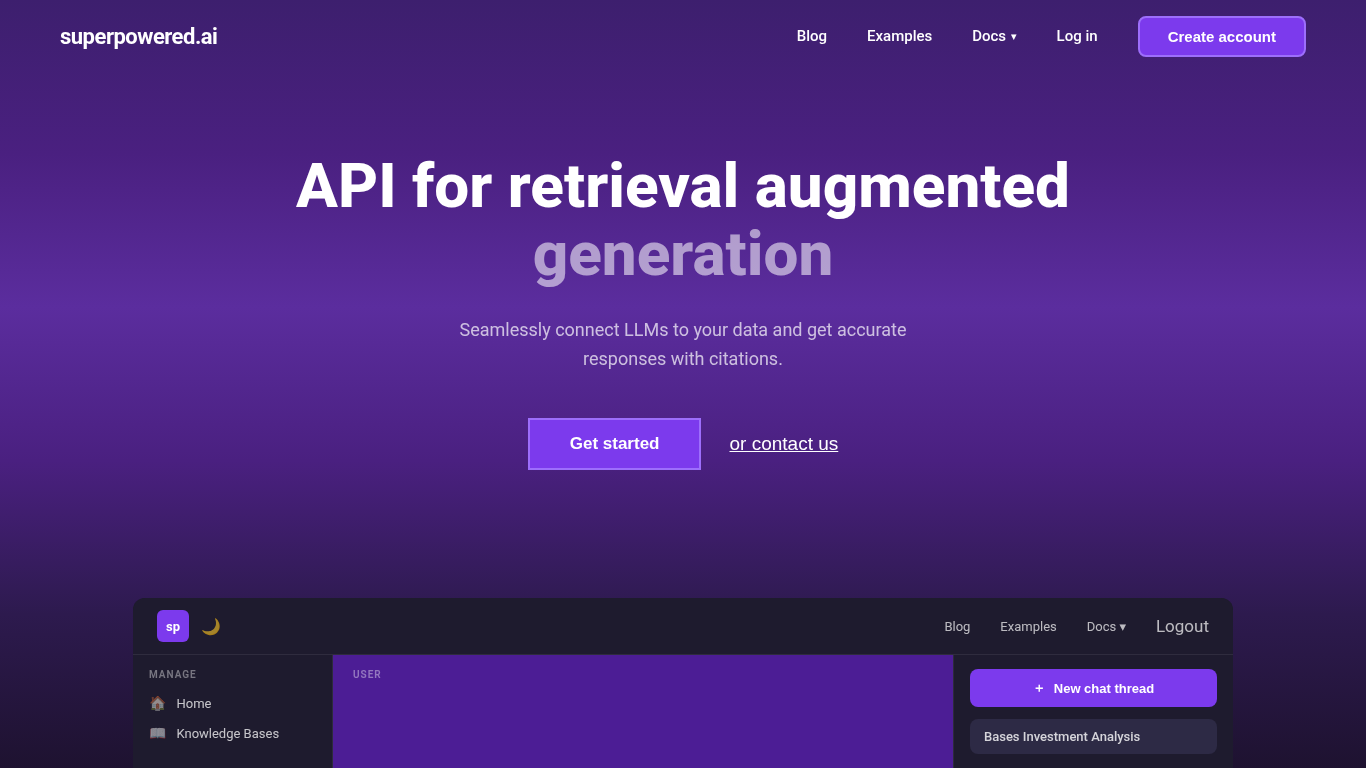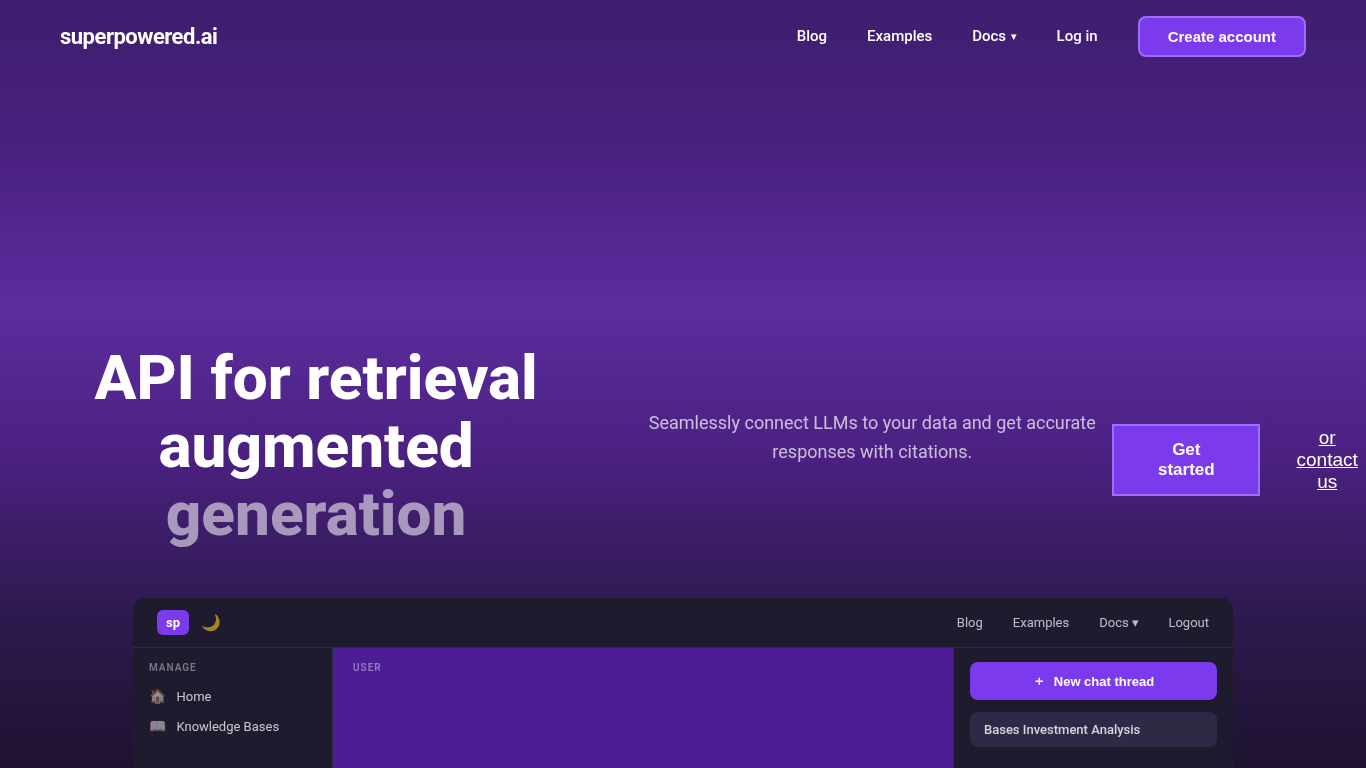--- a/index.html
+++ b/index.html
@@ -80,21 +80,21 @@
       font-size: 15px;
       font-weight: 600;
       cursor: pointer;
       white-space: nowrap;
     }
 
     
     .hero-content {
       flex: 1;
       display: flex;
-      flex-direction: row;
+      flex-direction: column;
       align-items: center;
       justify-content: flex-start;
       padding-top: 80px;
       text-align: center;
     }
 
     .hero-title {
       font-size: 62px;
       font-weight: 800;
       color: #ffffff;
@@ -162,21 +162,21 @@
       align-items: center;
       justify-content: space-between;
       padding: 12px 24px;
       background: #1e1b2e;
       border-bottom: 1px solid rgba(255,255,255,0.08);
       flex-shrink: 0;
     }
 
     .dashboard-logo {
       width: 32px;
-      height: 25px;
+      height: 32px;
       background: #7c3aed;
       border-radius: 6px;
       display: flex;
       align-items: center;
       justify-content: center;
       color: white;
       font-size: 13px;
       font-weight: 700;
     }
 
@@ -198,21 +198,21 @@
     }
 
     .dashboard-nav-link {
       color: rgba(255,255,255,0.7);
       font-size: 13px;
       cursor: pointer;
     }
 
     .dashboard-nav-logout {
       color: rgba(255,255,255,0.7);
-      font-size: 13px;
+      font-size: 17px;
       cursor: pointer;
     }
 
     .dashboard-body {
       display: flex;
       flex: 1;
     }
 
     
     .dashboard-sidebar {

